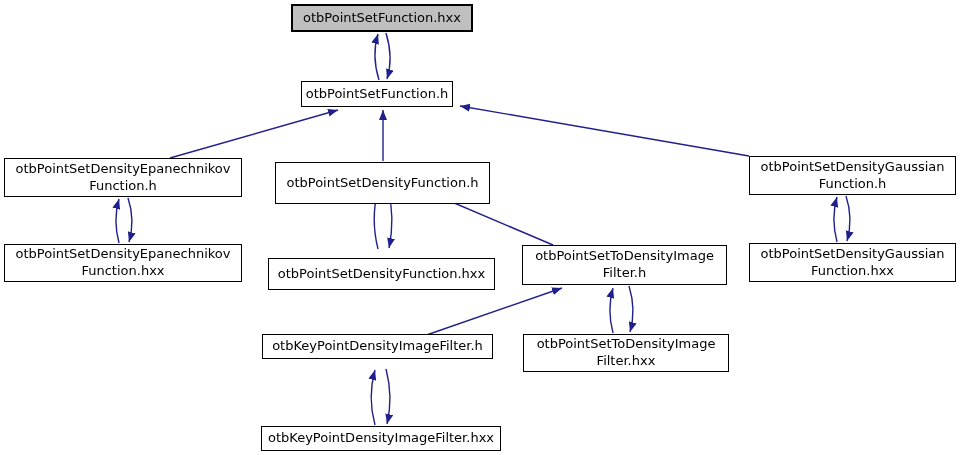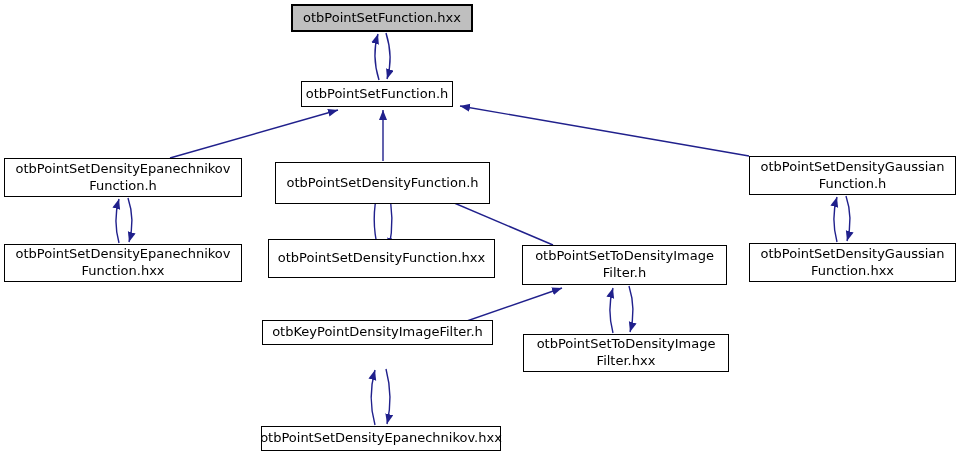--- a/index.html
+++ b/index.html
@@ -102,40 +102,40 @@
   <div class="node" style="left:749px;top:156px;width:207px;height:39px">
     <span>otbPointSetDensityGaussian</span>
     <span>Function.h</span>
   </div>
 
   <div class="node" style="left:4px;top:244px;width:238px;height:38px">
     <span>otbPointSetDensityEpanechnikov</span>
     <span>Function.hxx</span>
   </div>
 
-  <div class="node" style="left:268px;top:239px;width:227px;height:39px">
+  <div class="node" style="left:268px;top:258px;width:227px;height:32px">
     <span>otbPointSetDensityFunction.hxx</span>
   </div>
 
   <div class="node" style="left:522px;top:245px;width:205px;height:40px">
     <span>otbPointSetToDensityImage</span>
     <span>Filter.h</span>
   </div>
 
   <div class="node" style="left:749px;top:243px;width:207px;height:39px">
     <span>otbPointSetDensityGaussian</span>
     <span>Function.hxx</span>
   </div>
 
-  <div class="node" style="left:262px;top:320px;width:231px;height:25px">
+  <div class="node" style="left:262px;top:334px;width:231px;height:25px">
     <span>otbKeyPointDensityImageFilter.h</span>
   </div>
 
   <div class="node" style="left:523px;top:334px;width:206px;height:38px">
     <span>otbPointSetToDensityImage</span>
     <span>Filter.hxx</span>
   </div>
 
   <div class="node" style="left:261px;top:426px;width:240px;height:25px">
-    <span>otbPointSetDensityEpanechnikov.hxx</span>
+    <span>otbKeyPointDensityImageFilter.hxx</span>
   </div>
 
 </div>
 
 </body></html>

